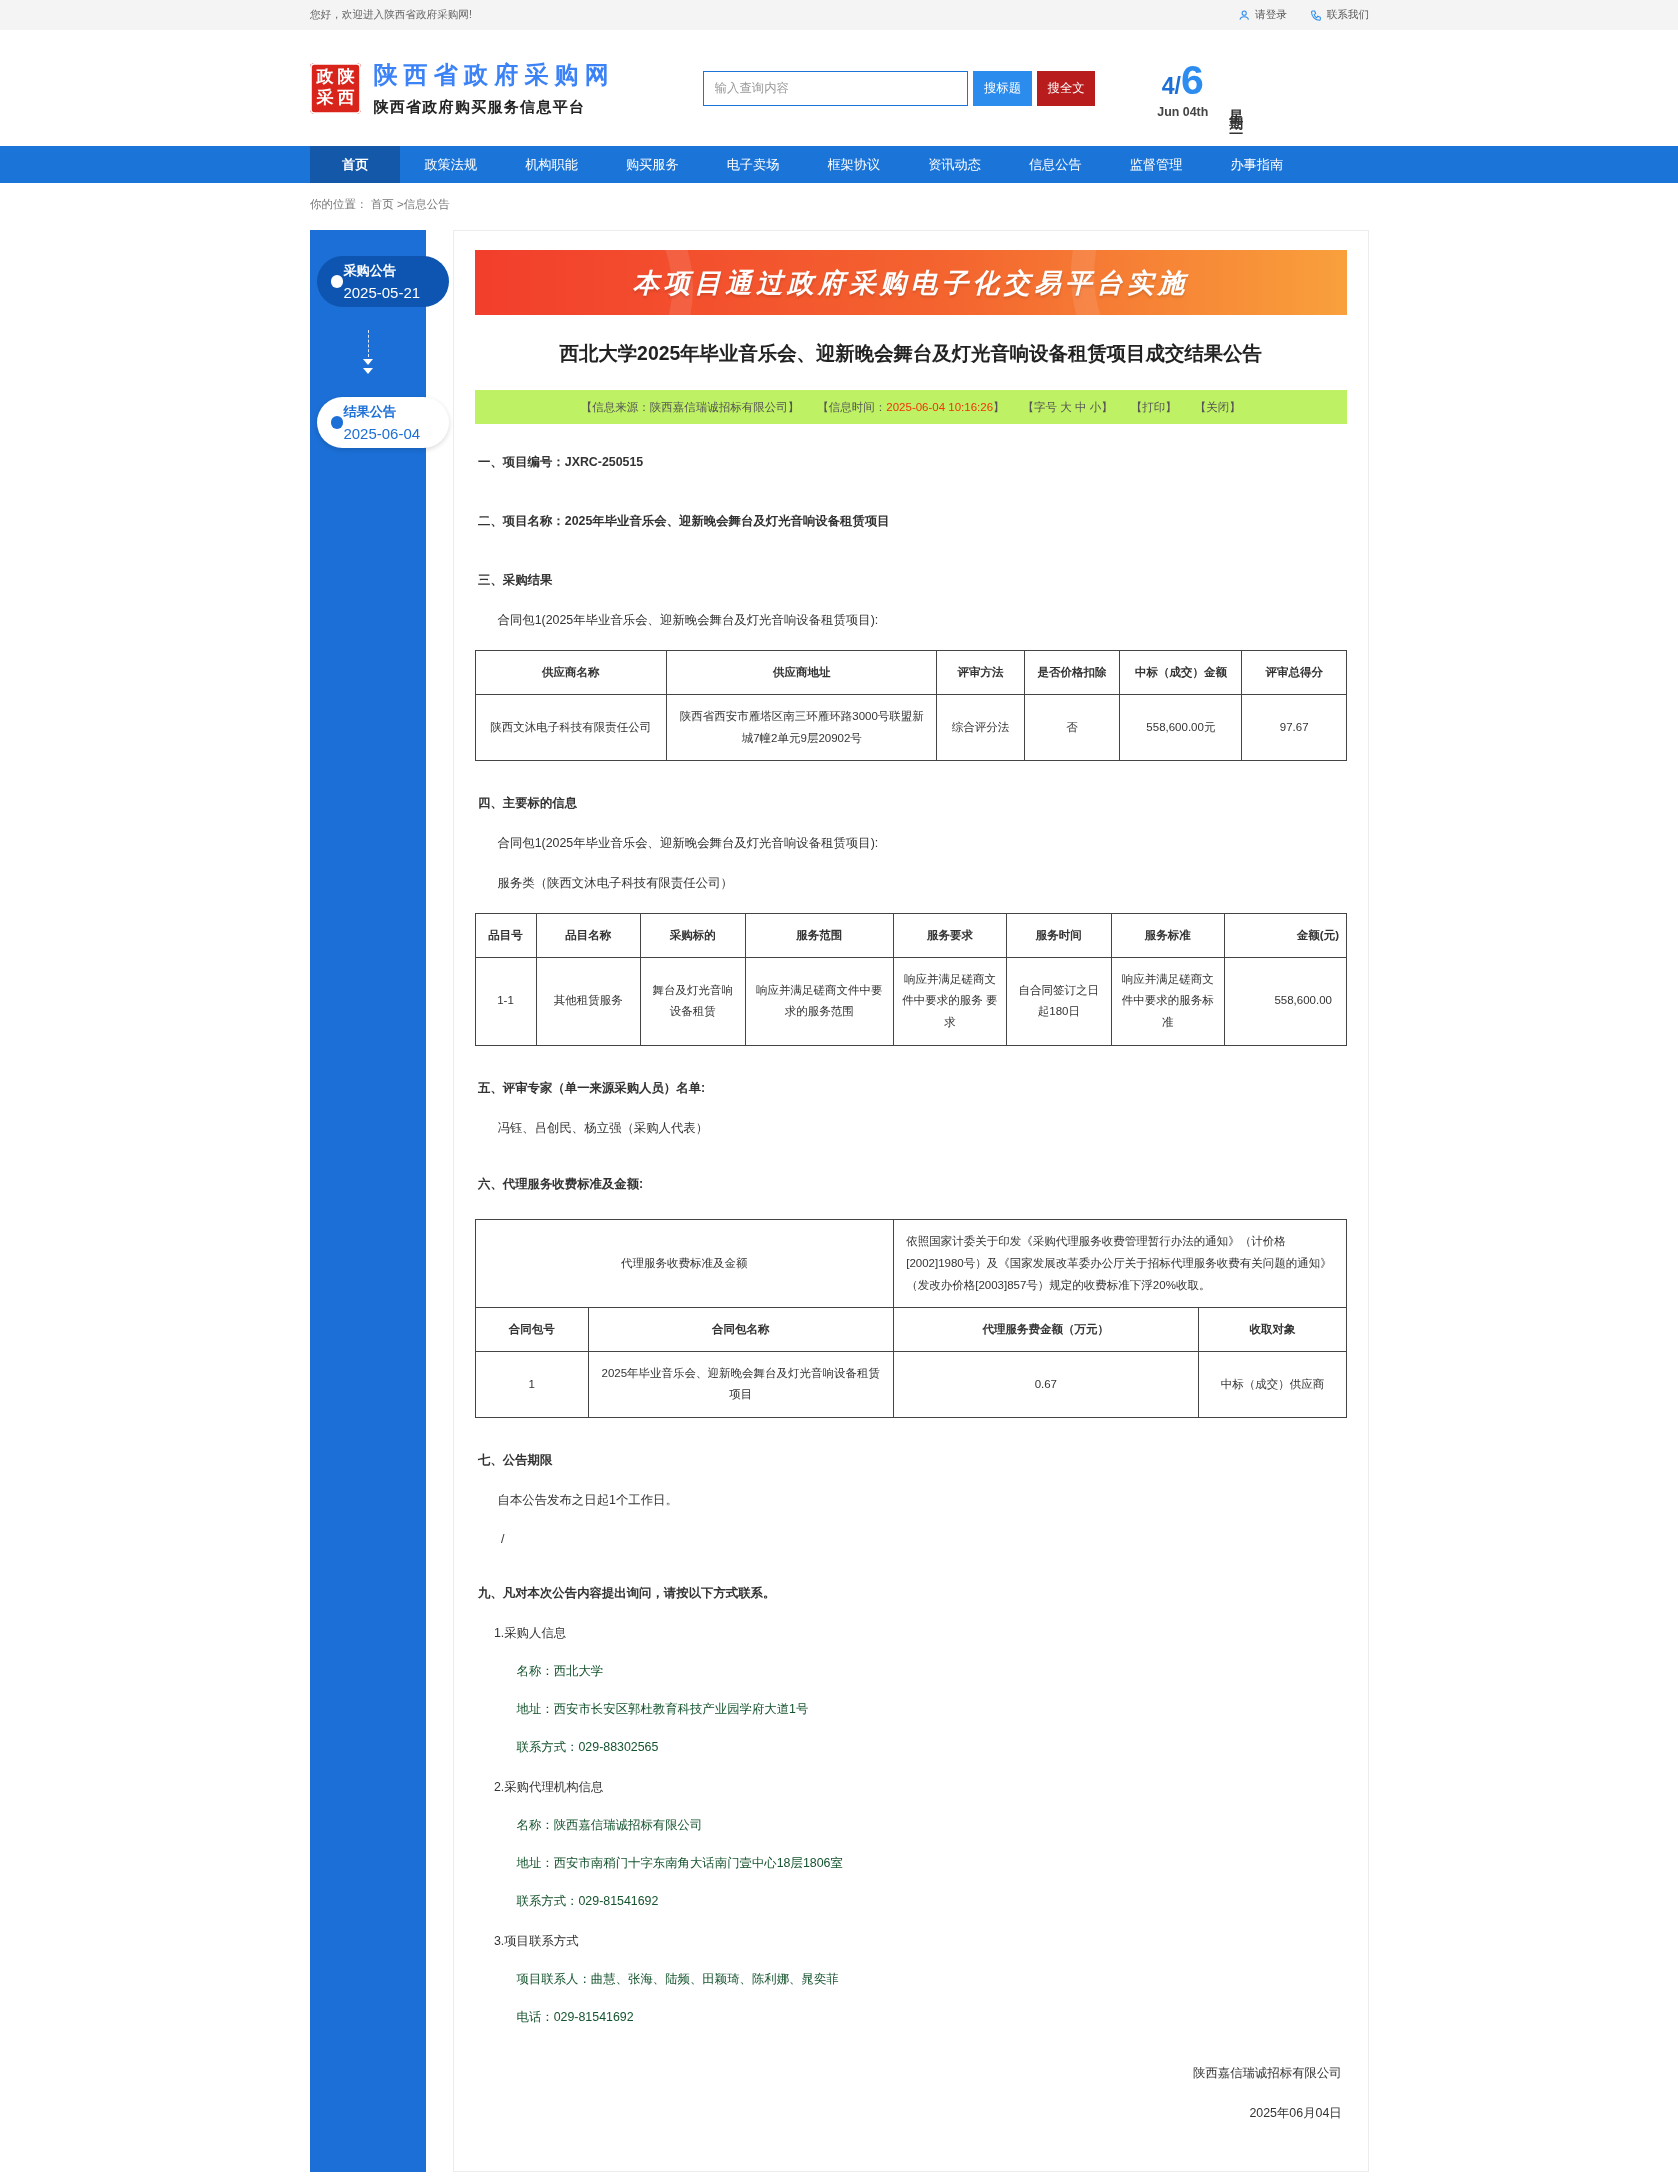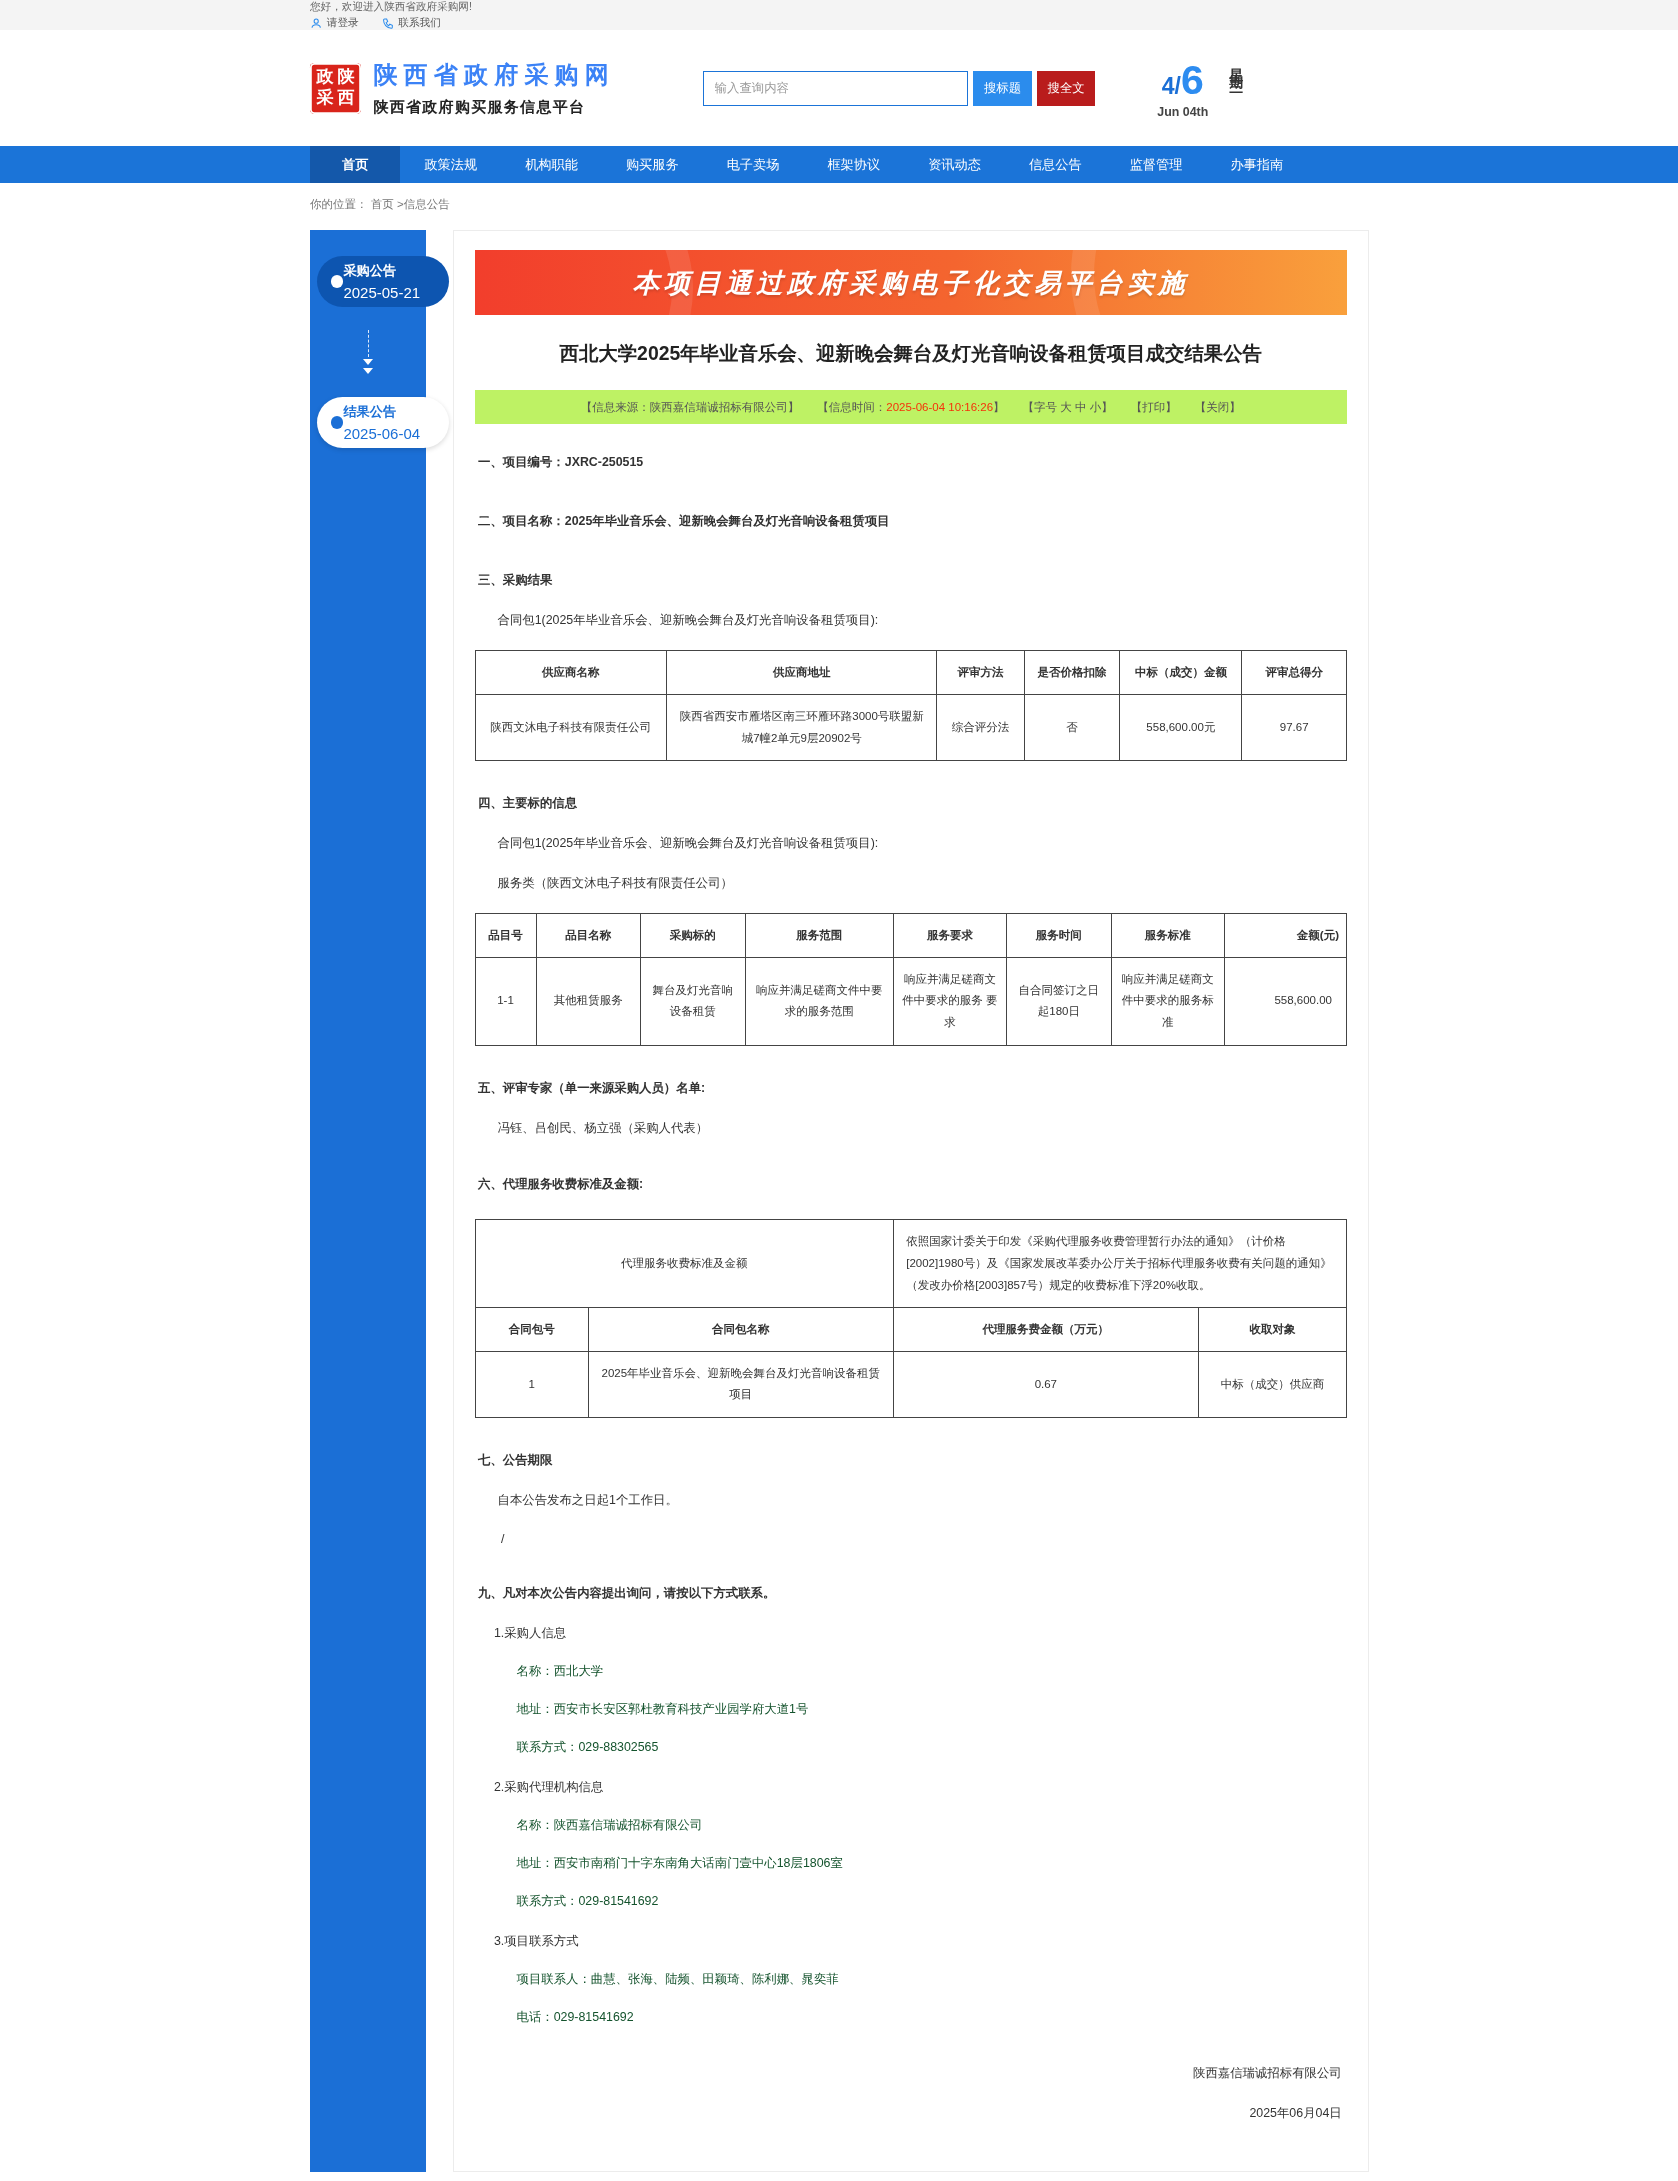--- a/index.html
+++ b/index.html
@@ -1,40 +1,40 @@
 <!DOCTYPE html>
 <html style="font-size:14px"><head>
 <meta charset="utf-8">
 <style>
   * { margin:0; padding:0; box-sizing:border-box; }
   body { width:1679px; background:#fff; font-family:"Liberation Sans","DejaVu Sans",sans-serif; color:#333; }
   .container { width:1059px; margin:0 auto; }
 
   
   .topbar { background:#f4f4f4; height:30px; font-size:10.6px; color:#666; }
-  .topbar .container { display:flex; justify-content:space-between; height:30px;flex-direction:column; }
+  .topbar .container { display:flex; justify-content:space-between; align-items:center; height:30px; }
   .topbar-right { display:flex; align-items:center; gap:23px; }
   .top-link { display:flex; align-items:center; gap:4.4px; color:#555; cursor:pointer; text-decoration:none; }
   .top-link svg { display:block; }
 
   
   .header { background:#fff; }
   .header .container { display:flex; align-items:center; height:116px; }
   .logo-box { width:51px; height:51px; background:#d9241b; border-radius:4.4px; display:grid; grid-template-columns:1fr 1fr; place-items:center; padding:4.4px; box-shadow:inset 0 0 0 1.8px #fff, inset 0 0 0 3.5px #d9241b; }
   .logo-box span { color:#fff; font-size:17px; font-weight:bold; line-height:1.2; }
   .brand { margin-left:12.4px; }
   .brand-title { font-size:24px; font-weight:bold; color:#3b82f6; letter-spacing:6.2px; }
   .brand-sub { font-size:15px; font-weight:bold; color:#222; margin-top:7px; letter-spacing:1.3px; }
   .search-area { display:flex; margin-left:88px; }
   .search-input { width:265px; height:35px; border:1.8px solid #1b74d8; padding:0 10.6px; font-size:12.4px; color:#333; outline:none; }
   .search-input::placeholder { color:#999; }
   .btn-search { height:35px; padding:0 10.6px; border:none; color:#fff; font-size:12.4px; cursor:pointer; }
   .btn-title { background:#2b8ced; margin-left:5.3px; }
   .btn-full { background:#b91c1c; margin-left:5.3px; }
-  .date-area { margin-left:62px; display:flex; align-items:flex-start; gap:19.4px; }
+  .date-area { margin-left:62px; display:flex; align-items:flex-end; gap:19.4px; }
   .date-nums { text-align:center; }
   .date-top { font-weight:bold; }
   .date-day { font-size:23px; color:#1b6fd6; }
   .date-slash { font-size:23px; color:#1b6fd6; }
   .date-month { font-size:41px; color:#2d8cf0; }
   .date-en { font-size:12.4px; font-weight:bold; color:#444; margin-top:1.8px; }
   .weekday { writing-mode:vertical-rl; font-size:14px; font-weight:bold; color:#333; letter-spacing:7px; }
 
   
   .nav { background:#1b74d8; height:37px; }

